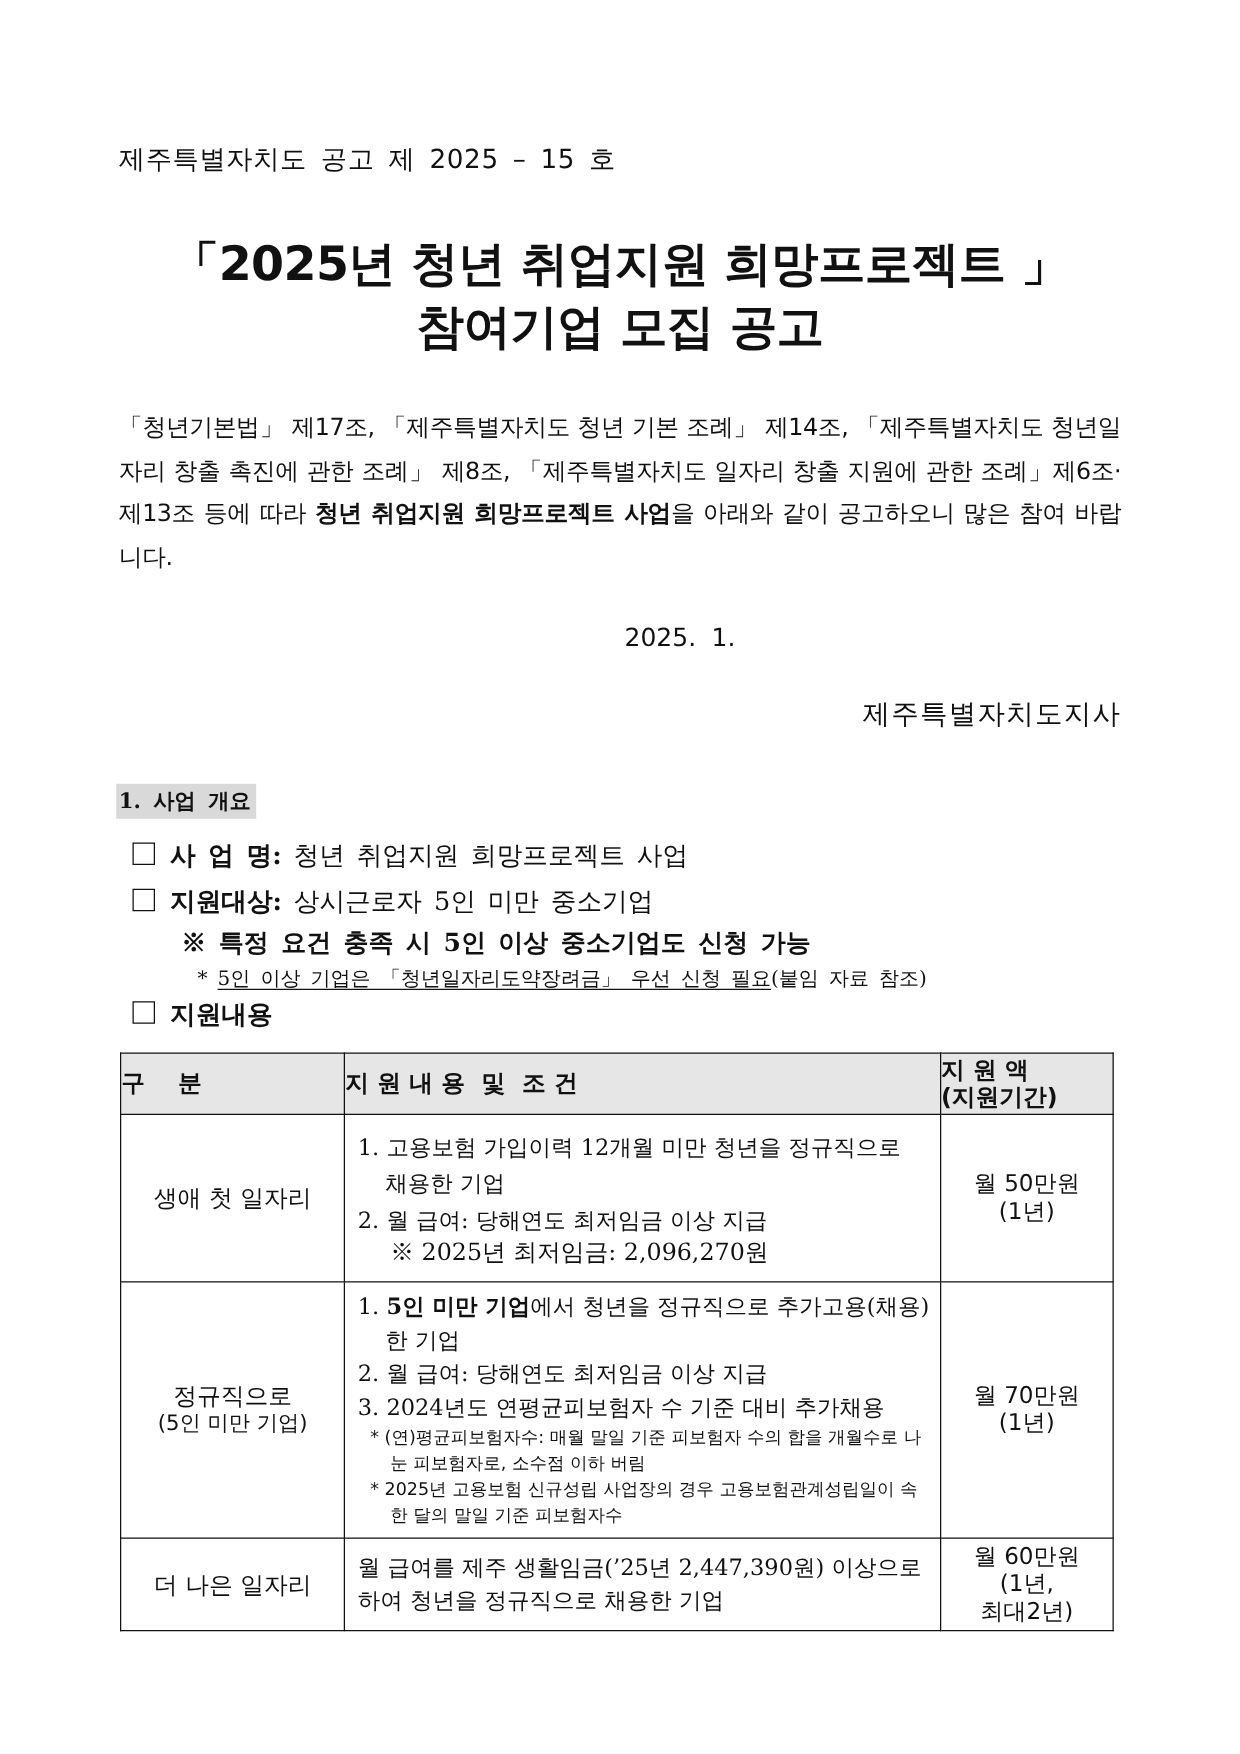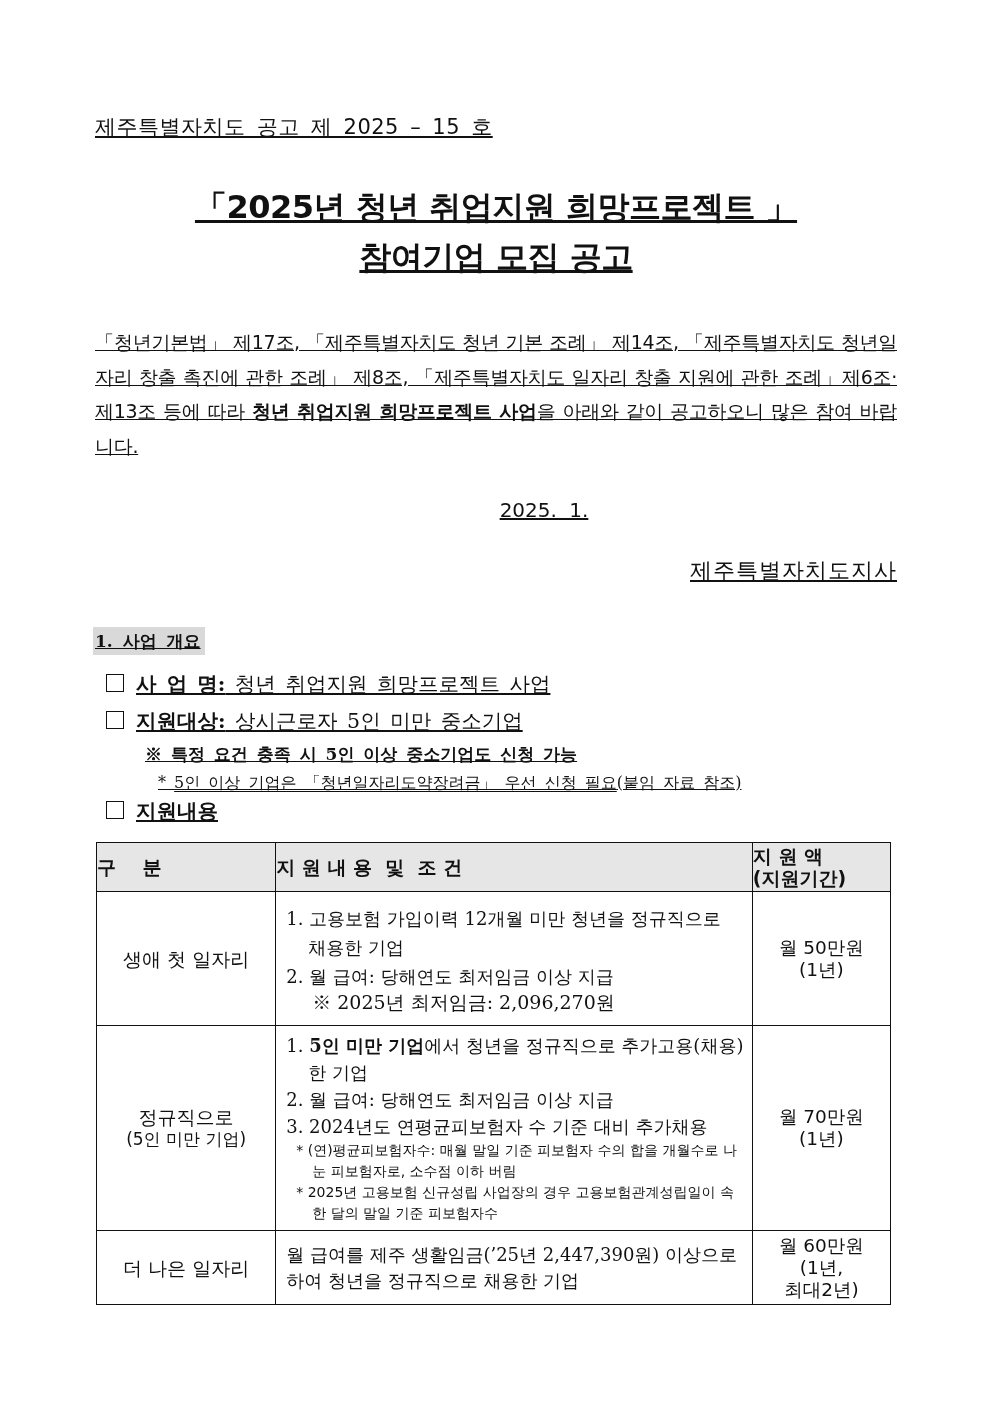--- a/index.html
+++ b/index.html
@@ -1,42 +1,42 @@
 <!DOCTYPE html>
 <html><head>
 <meta charset="utf-8">
 <style>
   html, body { margin: 0; padding: 0; background: #ffffff; }
   body { width: 992px; height: 1403px; position: relative; overflow: hidden; color: #111; }
   .sans { font-family: "DejaVu Sans", "Liberation Sans", sans-serif; }
   .serif { font-family: "DejaVu Serif", "Liberation Serif", serif; }
-  .abs { position: absolute; text-decoration: underline; }
+  .abs { position: absolute; }
 
   .notice-no { left: 95px; top: 113px; font-size: 21px; letter-spacing: 0.5px; word-spacing: 4px; }
 
-  .title { left: 0; width: 992px; text-align: center; font-weight: bold; font-size: 32px; letter-spacing: -0.5px; }
+  .title { left: 0; width: 992px; text-align: center; font-weight: bold; font-size: 38px; letter-spacing: -0.5px; }
   .title1 { top: 186px; }
   .title2 { top: 236px; }
 
   .intro { left: 95px; top: 325px; width: 802px; font-size: 19px; line-height: 34.5px; text-align: justify; text-align-last: left; letter-spacing: -0.3px; }
   .intro b { font-weight: bold; }
 
   .date { left: 0; width: 992px; text-align: center; top: 498px; font-size: 20px; word-spacing: 6px; margin-left: 48px; }
   .signer { right: 95px; top: 556px; font-size: 22px; letter-spacing: 1px; }
 
   .section-title { left: 93px; top: 627px; font-size: 17px; font-weight: bold; background: #d9d9d9; padding: 0 4px 0 2px; line-height: 28px; word-spacing: 4px; }
 
   .bullet { font-size: 20.5px; line-height: 28px; word-spacing: 3px; }
   .bullet .box { display: inline-block; width: 16px; height: 16px; border: 1.6px solid #111; vertical-align: -1px; margin-right: 12px; }
   .bullet b { font-weight: bold; }
   .b1 { left: 106px; top: 670px; }
   .b2 { left: 106px; top: 707px; }
   .b3 { left: 106px; top: 797px; }
 
-  .note1 { left: 145px; top: 741px; font-size: 17px; font-weight: bold; line-height: 26px; word-spacing: 3px; }
+  .note1 { left: 145px; top: 741px; font-size: 20px; font-weight: bold; line-height: 26px; word-spacing: 3px; }
   .note2 { left: 158px; top: 772px; font-size: 16px; line-height: 22px; word-spacing: 3px; }
   .note2 .ul { text-decoration: underline; text-underline-offset: 3px; }
 
   table.support { position: absolute; left: 96px; top: 842px; width: 795px; border-collapse: collapse; table-layout: fixed; }
   table.support td, table.support th { border: 1.3px solid #111; padding: 0; vertical-align: middle; }
   table.support th { background: #e6e6e6; font-weight: bold; font-size: 19px; text-align: left; line-height: 22px; }
   .col1 { width: 179px; }
   .col2 { width: 476px; }
   .col3 { width: 138px; }
   .h-row { height: 49px; }

